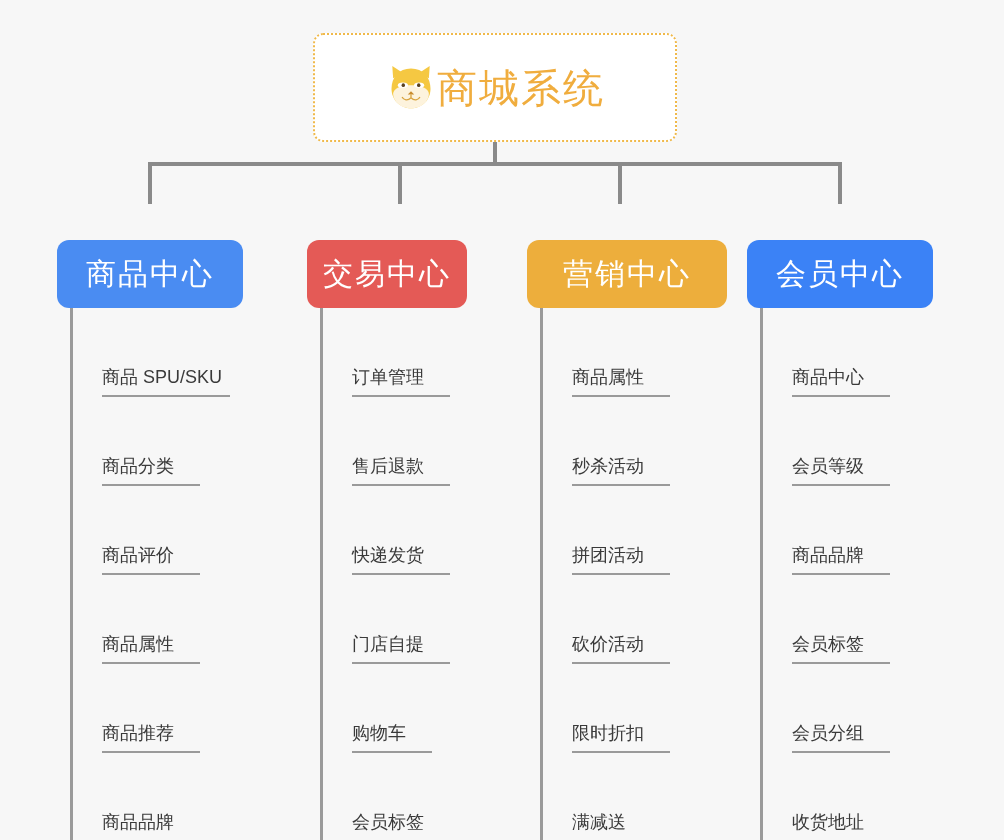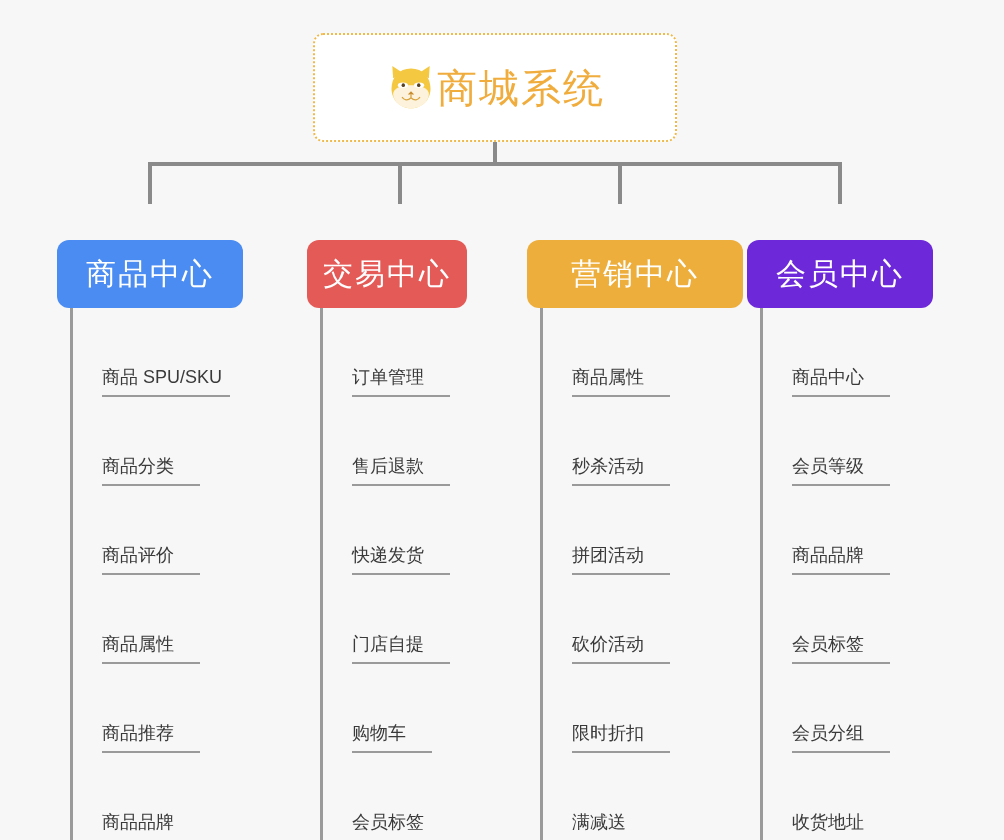--- a/index.html
+++ b/index.html
@@ -77,21 +77,21 @@
     align-items: center;
     justify-content: center;
     color: #ffffff;
     font-size: 30px;
     letter-spacing: 2px;
     box-sizing: border-box;
     margin-top: 36px;
   }
   .cat-header.w-1 { width: 186px; }
   .cat-header.w-2 { width: 160px; }
-  .cat-header.w-3 { width: 216px; }
+  .cat-header.w-3 { width: 200px; }
   .cat-header.w-4 { width: 186px; }
 
   
   .leaf-tree {
     position: relative;
     margin-left: 13px;
     padding-left: 0;
   }
   .trunk {
     position: absolute;
@@ -229,21 +229,21 @@
       <div class="leaf">
           <span class="leaf-label">限时折扣</span>
         </div>
       <div class="leaf">
           <span class="leaf-label">满减送</span>
         </div>
     </div>
   </div>
 
   <div class="column col-4">
-    <div class="cat-header w-4" style="background: #6d28d9;">会员中心</div>
+    <div class="cat-header w-4" style="background: #3b82f6;">会员中心</div>
     <div class="leaf-tree">
       <div class="trunk"></div>
       <div class="leaf">
           <span class="leaf-label">商品中心</span>
         </div>
       <div class="leaf">
           <span class="leaf-label">会员等级</span>
         </div>
       <div class="leaf">
           <span class="leaf-label">商品品牌</span>

